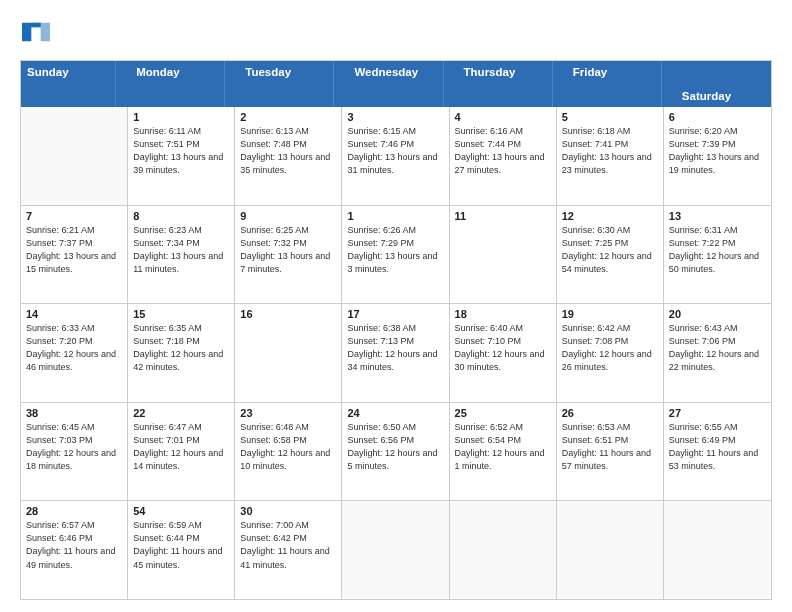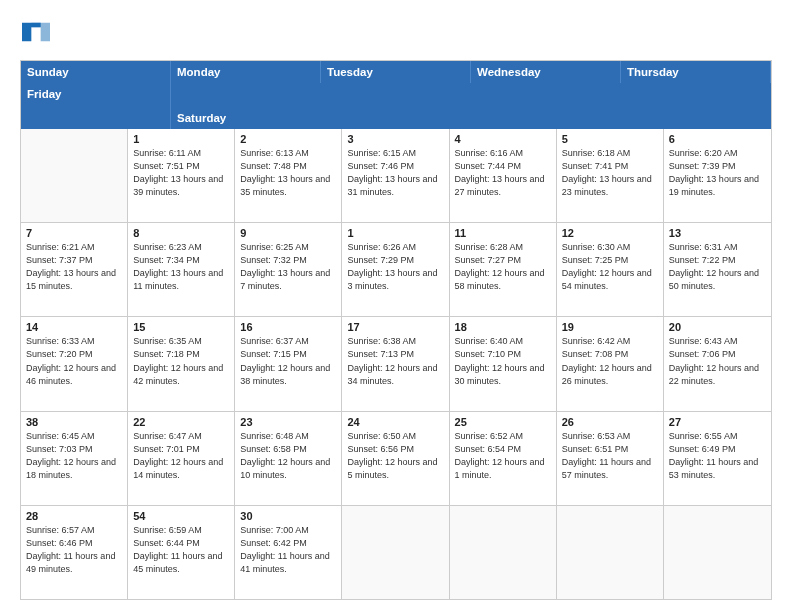--- a/index.html
+++ b/index.html
@@ -53,22 +53,23 @@
       color: #444;
     }
     .calendar {
       flex: 1;
       display: flex;
       flex-direction: column;
       border: 1px solid #ccc;
     }
     .cal-header {
       display: grid;
-      grid-template-columns: repeat(5, 1fr);
+      grid-template-columns: repeat(7, 1fr);
       background: #2e6db4;
+      gap: 14px;
     }
     .cal-header-cell {
       color: #fff;
       font-size: 11.5px;
       font-weight: bold;
       padding: 5px 6px;
       border-right: 1px solid #4a85c8;
       text-align: left;
     }
     .cal-header-cell:last-child { border-right: none; margin-top: 24px; }
@@ -179,21 +180,20 @@
           <div class="cal-cell">
             <div class="day-num">9</div>
             <div class="day-info">Sunrise: 6:25 AM<br>Sunset: 7:32 PM<br>Daylight: 13 hours and 7 minutes.</div>
           </div>
           <div class="cal-cell">
             <div class="day-num">1</div>
             <div class="day-info">Sunrise: 6:26 AM<br>Sunset: 7:29 PM<br>Daylight: 13 hours and 3 minutes.</div>
           </div>
           <div class="cal-cell">
             <div class="day-num">11</div>
-            <div class="day-info">Sunrise: 6:28 AM<br>Sunset: 7:27 PM<br>Daylight: 12 hours and 58 minutes.</div>
           </div>
           <div class="cal-cell">
             <div class="day-num">12</div>
             <div class="day-info">Sunrise: 6:30 AM<br>Sunset: 7:25 PM<br>Daylight: 12 hours and 54 minutes.</div>
           </div>
           <div class="cal-cell">
             <div class="day-num">13</div>
             <div class="day-info">Sunrise: 6:31 AM<br>Sunset: 7:22 PM<br>Daylight: 12 hours and 50 minutes.</div>
           </div>
         </div>
@@ -201,21 +201,20 @@
           <div class="cal-cell">
             <div class="day-num">14</div>
             <div class="day-info">Sunrise: 6:33 AM<br>Sunset: 7:20 PM<br>Daylight: 12 hours and 46 minutes.</div>
           </div>
           <div class="cal-cell">
             <div class="day-num">15</div>
             <div class="day-info">Sunrise: 6:35 AM<br>Sunset: 7:18 PM<br>Daylight: 12 hours and 42 minutes.</div>
           </div>
           <div class="cal-cell">
             <div class="day-num">16</div>
-            <div class="day-info">Sunrise: 6:37 AM<br>Sunset: 7:15 PM<br>Daylight: 12 hours and 38 minutes.</div>
           </div>
           <div class="cal-cell">
             <div class="day-num">17</div>
             <div class="day-info">Sunrise: 6:38 AM<br>Sunset: 7:13 PM<br>Daylight: 12 hours and 34 minutes.</div>
           </div>
           <div class="cal-cell">
             <div class="day-num">18</div>
             <div class="day-info">Sunrise: 6:40 AM<br>Sunset: 7:10 PM<br>Daylight: 12 hours and 30 minutes.</div>
           </div>
           <div class="cal-cell">

